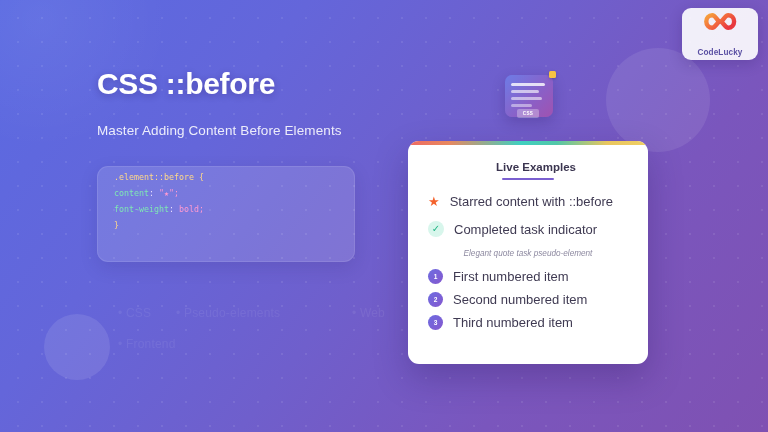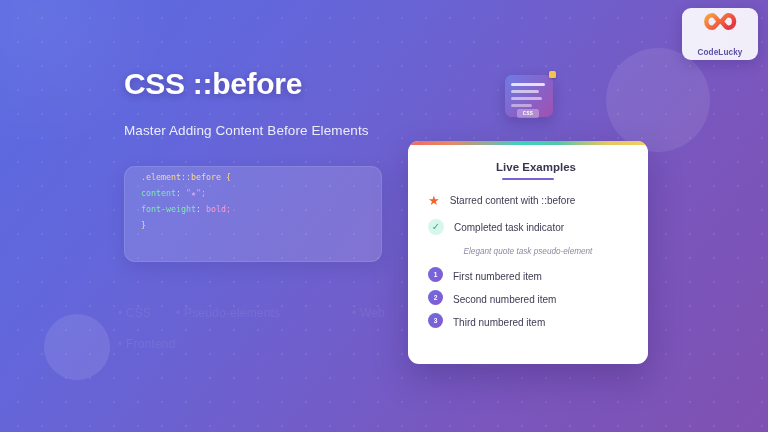--- a/index.html
+++ b/index.html
@@ -27,21 +27,21 @@
     border-radius:50%; background:radial-gradient(circle,rgba(255,255,255,.06) 0%,rgba(255,255,255,0) 70%); }
 
   
   .watermark { position:absolute; color:rgba(255,255,255,.075); font-size:12px; letter-spacing:.2px; white-space:nowrap; }
   .wm1 { left:118px; top:306px; }
   .wm2 { left:176px; top:306px; }
   .wm3 { left:352px; top:306px; }
   .wm4 { left:118px; top:337px; }
 
   
-  .left { position:absolute; left:124px; top:64px; width:300px; }
+  .left { position:absolute; left:97px; top:64px; width:300px; }
   .title {
     color:#ffffff; font-weight:bold; font-size:30px; line-height:1.30;
     letter-spacing:-.3px; text-shadow:0 2px 7px rgba(40,20,90,.30);
   }
   .subtitle {
     margin-top:20px; color:rgba(255,255,255,.88); font-size:13.5px; letter-spacing:.1px;
   }
   .code {
     margin-top:28px; width:258px; height:96px; border-radius:11px;
     background:rgba(255,255,255,.125);
@@ -85,21 +85,21 @@
     background:linear-gradient(90deg,#ef6a62 0%,#e8885f 17%,#3fd0c0 47%,#52c7a8 62%,#e9c65e 83%,#f0cf63 100%); }
   .card-title { text-align:center; margin-top:16px; font-size:11.5px; font-weight:bold; color:#3b3550;padding-left:16px; }
   .title-rule { width:52px; height:2px; background:#7a5fd0; margin:5px auto 0; border-radius:2px; }
 
   .rows { padding:14px 20px 0; }
   .row { display:flex; align-items:center; gap:10px; margin-bottom:12px; }
   .star { color:#f4622c; font-size:13px; line-height:1; }
   .check-wrap { width:16px; height:16px; border-radius:50%; background:#d8f6ec;
     display:flex; align-items:center; justify-content:center; }
   .check { color:#21b583; font-size:10px; line-height:1; }
-  .row-text { font-size:10px; color:#3f3a52; }
+  .row-text { font-size:13px; color:#3f3a52; }
 
   .quote { text-align:center; font-size:8.2px; font-style:italic; color:#8d89a0;
     margin:4px 0 11px; }
 
   .num-row { display:flex; align-items:flex-end; gap:10px; margin-bottom:8px; }
   .num { width:15px; height:15px; border-radius:50%;
     background:linear-gradient(135deg,#6d6ce0 0%,#8558cf 100%);
     color:#fff; font-size:6.6px; font-weight:bold;
     display:flex; align-items:center; justify-content:center; }
 </style>

